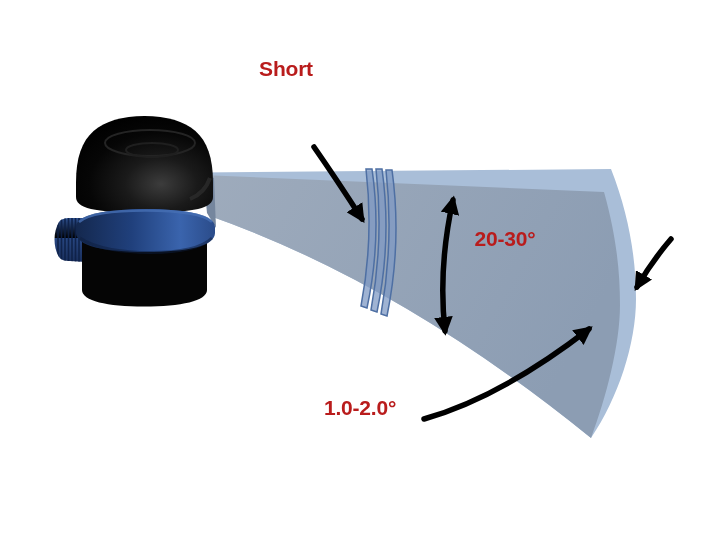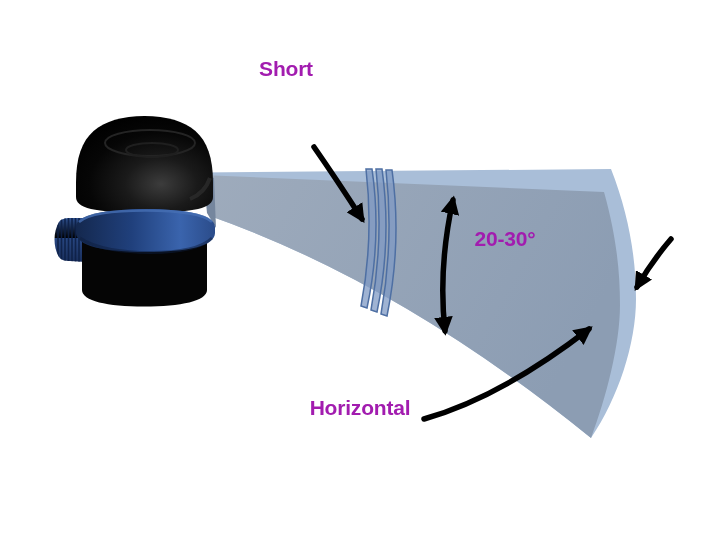--- a/index.html
+++ b/index.html
@@ -3,21 +3,21 @@
 <meta charset="utf-8">
 <style>
   html,body{margin:0;padding:0;background:#ffffff;}
   #stage{
     position:relative;width:720px;height:540px;background:#ffffff;
     font-family:"Liberation Sans",sans-serif;overflow:hidden;
   }
   #diagram-svg{position:absolute;left:0;top:0;}
   .label{
     position:absolute;text-align:center;font-weight:bold;
-    font-size:21px;line-height:28px;color:#a21caf;letter-spacing:-0.2px;
+    font-size:21px;line-height:28px;color:#b91c1c;letter-spacing:-0.2px;
   }
   .label div{white-space:nowrap;}
   #label-pulse{left:196px;top:55px;width:180px;}
   #label-vertical{left:415px;top:225px;width:180px;}
   #label-horizontal{left:258px;top:394px;width:204px;}
 </style>
 </head>
 <body>
 
 <div id="stage">
@@ -121,16 +121,16 @@
 
   <div class="label" id="label-pulse">
     <div>Short</div>
   </div>
 
   <div class="label" id="label-vertical">
     <div>20-30°</div>
   </div>
 
   <div class="label" id="label-horizontal">
-    <div>Horizontal</div>
+    <div>1.0-2.0°</div>
   </div>
 
 </div>
 
 </body></html>

